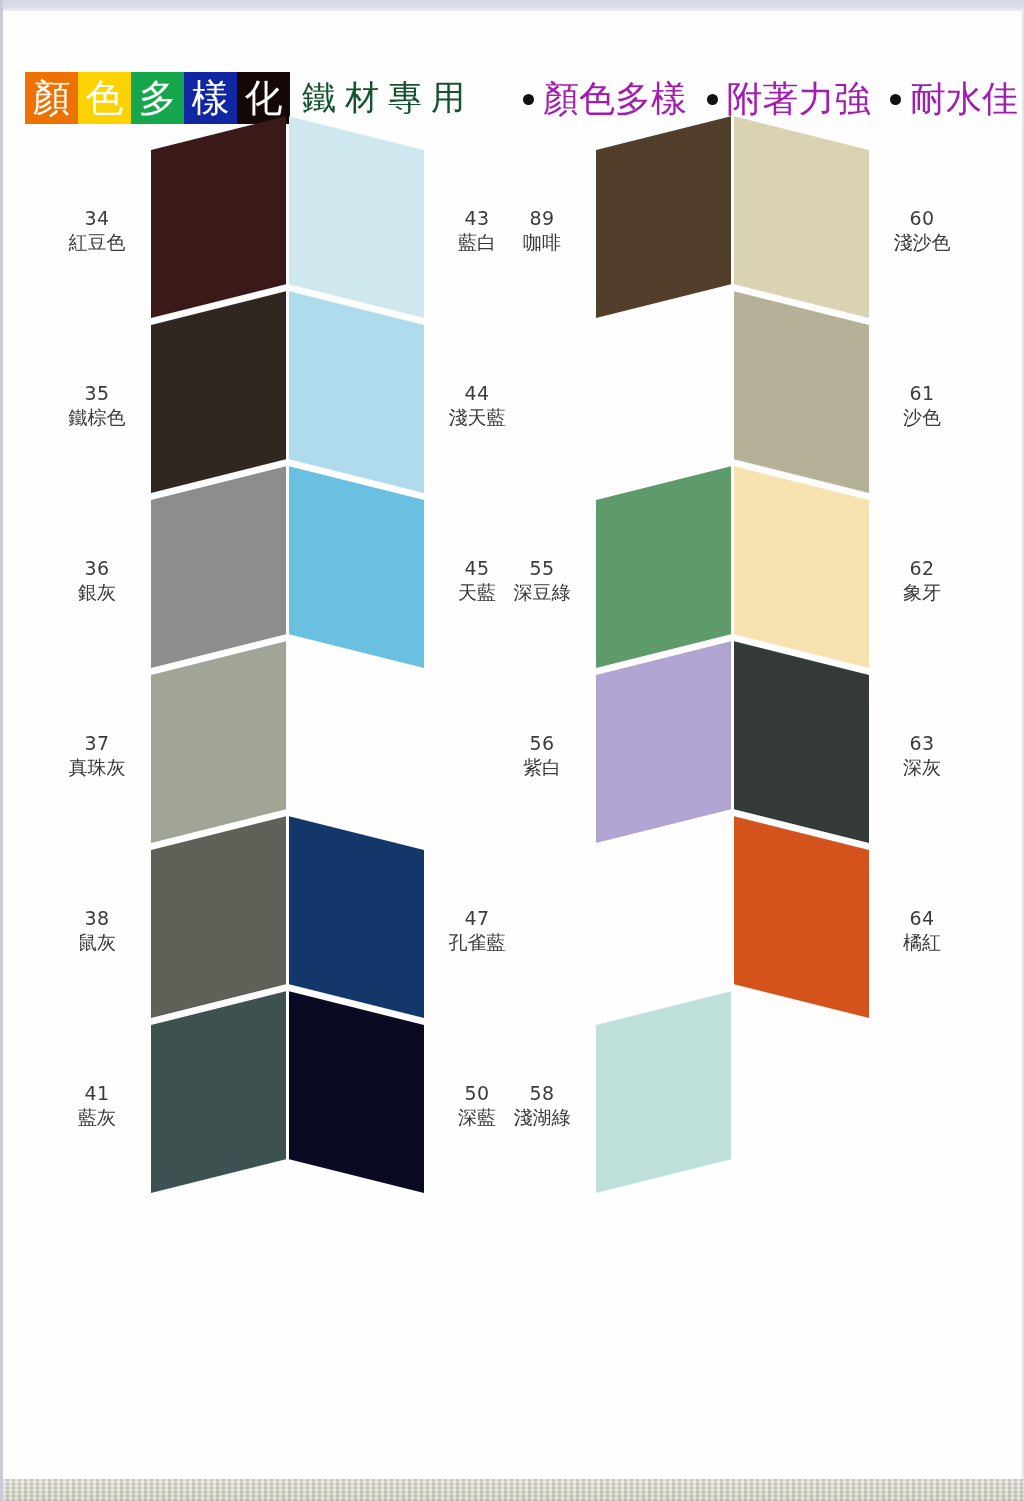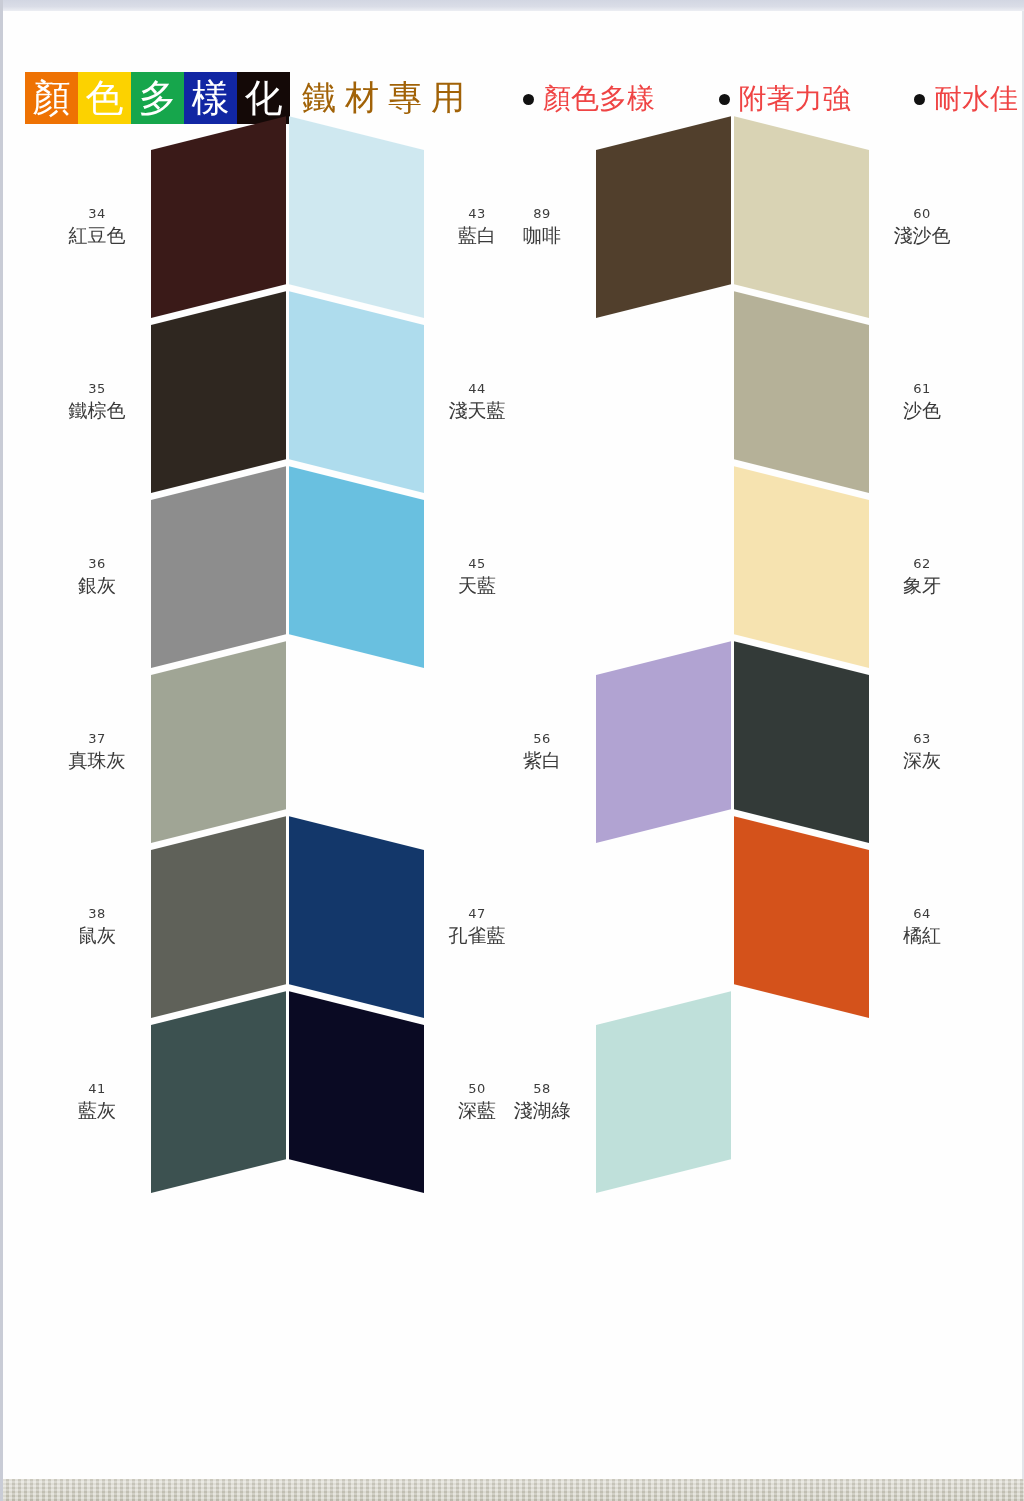--- a/index.html
+++ b/index.html
@@ -31,28 +31,28 @@
   
   .header{position:absolute;left:0;top:72px;width:1024px;height:70px;}
   .brand{position:absolute;left:22px;top:0;display:flex;align-items:stretch;height:52px;}
   .brand-box{
     width:53px;height:52px;display:flex;align-items:center;justify-content:center;
     color:#ffffff;font-size:38px;line-height:1;font-weight:400;
     font-family:"DejaVu Sans","Liberation Sans",sans-serif;
   }
   .brand-tail{
     margin-left:12px;display:flex;align-items:center;
-    font-size:34px;letter-spacing:9px;color:#a16207;
+    font-size:34px;letter-spacing:9px;color:#14532d;
     font-family:"DejaVu Sans","Liberation Sans",sans-serif;
   }
   .features{
     position:absolute;left:520px;top:3px;width:495px;height:48px;
     display:flex;align-items:center;justify-content:space-between;
   }
-  .feature{display:flex;align-items:center;font-size:28px;color:#ef4444;
+  .feature{display:flex;align-items:center;font-size:36px;color:#a21caf;
     font-family:"DejaVu Sans","Liberation Sans",sans-serif;}
   .dot{width:11px;height:11px;border-radius:50%;background:#111;margin-right:9px;flex:0 0 auto;}
 
   
   .chart{position:absolute;left:0;top:150px;width:1024px;height:1290px;}
   .col{position:absolute;top:0;width:300px;height:1290px;}
   .col-1{left:60px;}
   .col-2{left:278px;}
   .col-3{left:505px;}
   .col-4{left:723px;}
@@ -67,21 +67,21 @@
   
   .skew-l .swatch{left:8px;transform:skewY(14deg);transform-origin:right bottom;}
 
   .lbl{
     position:absolute;top:56px;width:92px;
     text-align:center;line-height:1.28;color:#3a3a3a;
     font-family:"DejaVu Sans","Liberation Sans",sans-serif;
   }
   .skew-r .lbl{left:-12px;}
   .skew-l .lbl{left:150px;}
-  .lbl .num{display:block;font-size:13px;letter-spacing:.5px;color:#3c3c3c;}
+  .lbl .num{display:block;font-size:19px;letter-spacing:.5px;color:#3c3c3c;}
   .lbl .nm{display:block;font-size:19px;color:#3a3a3a;}
 </style>
 </head>
 <body>
 
 <div class="page">
 
   <div class="top-strip"></div>
 
   <div class="header">
@@ -192,20 +192,27 @@
         </div>
       </div>
     <div class="col col-3 skew-r">
         <div class="cell" style="top: 0px;">
           <div class="swatch" style="background: rgb(81, 63, 44);"></div>
           <div class="lbl">
             <span class="num">89</span>
             <span class="nm">咖啡</span>
           </div>
         </div>
+        <div class="cell" style="top: 350px;">
+          <div class="swatch" style="background: rgb(95, 154, 107);"></div>
+          <div class="lbl">
+            <span class="num">55</span>
+            <span class="nm">深豆綠</span>
+          </div>
+        </div>
         <div class="cell" style="top: 525px;">
           <div class="swatch" style="background: rgb(177, 163, 210);"></div>
           <div class="lbl">
             <span class="num">56</span>
             <span class="nm">紫白</span>
           </div>
         </div>
         <div class="cell" style="top: 875px;">
           <div class="swatch" style="background: rgb(191, 224, 218);"></div>
           <div class="lbl">

